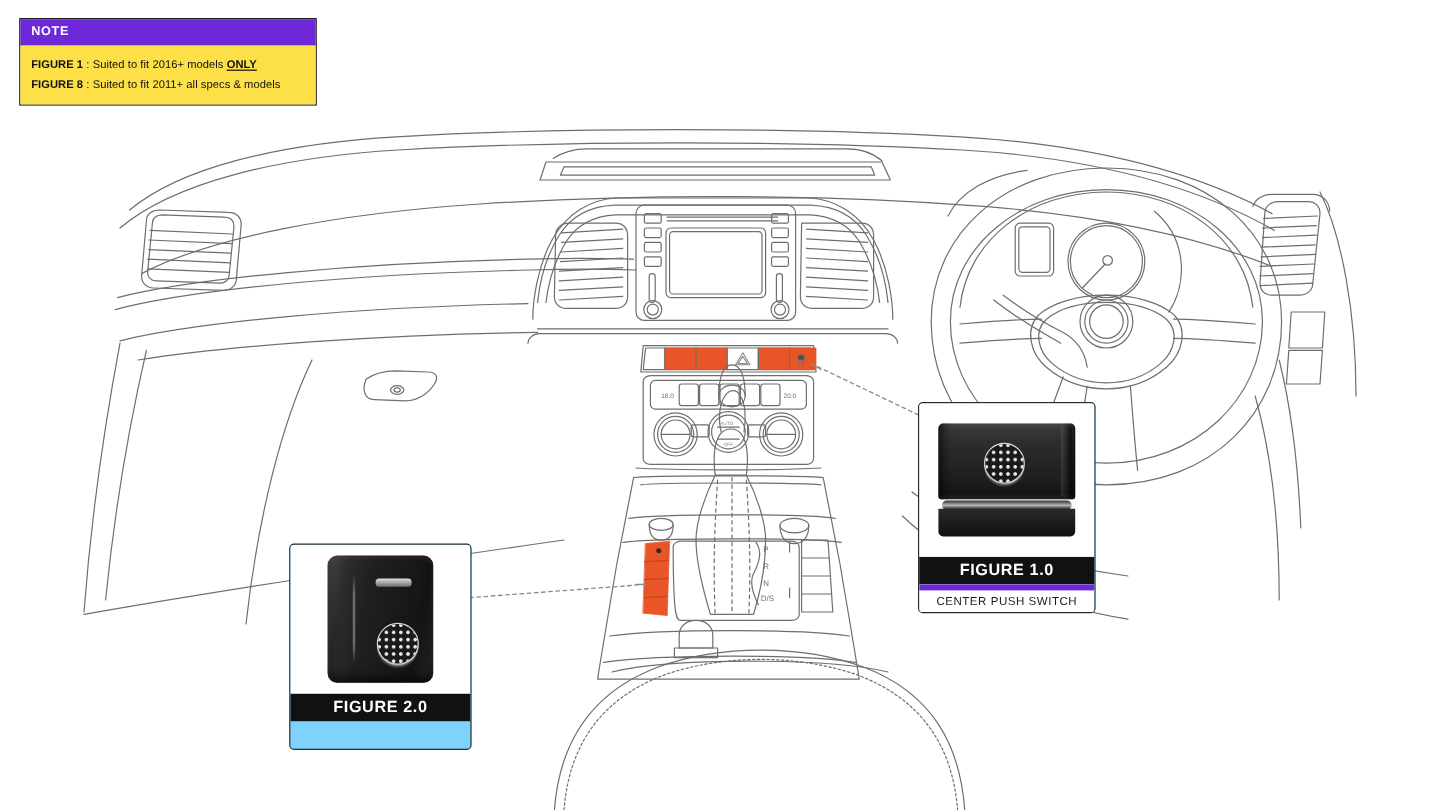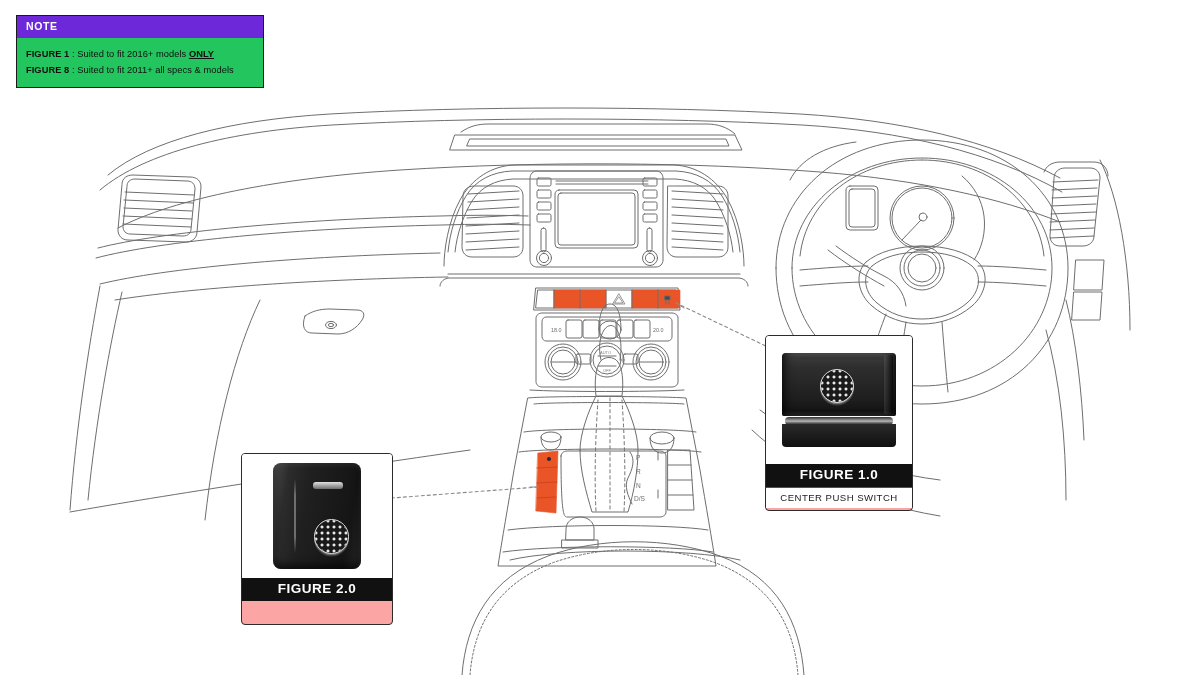--- a/index.html
+++ b/index.html
@@ -34,21 +34,21 @@
     background: #6d28d9;
     color: #ffffff;
     font-size: 10.5px;
     font-weight: bold;
     letter-spacing: 0.6px;
     padding: 5px 9px 5px 9px;
     line-height: 1.1;
   }
   .note-body {
     padding: 8px 9px 9px 9px;
-    background: #22c55e;
+    background: #fde047;
   }
   .note-line {
     font-size: 9.3px;
     color: #111111;
     line-height: 1.75;
     white-space: nowrap;
     letter-spacing: 0.05px;
   }
   .note-line .fig-key {
     font-weight: bold;
@@ -63,21 +63,21 @@
     position: absolute;
     left: 0;
     top: 0;
     width: 1200px;
     height: 675px;
   }
 
   
   .callout {
     position: absolute;
-    background: #fca5a5;
+    background: #7dd3fc;
     border: 1px solid #2b2b2b;
     border-radius: 4px;
     box-sizing: border-box;
     overflow: hidden;
   }
   .callout-art {
     position: relative;
     background: #ffffff;
     display: flex;
     align-items: center;
@@ -94,21 +94,21 @@
     line-height: 1.05;
   }
   .callout-sub {
     background: #ffffff;
     color: #1c1c1c;
     text-align: center;
     font-size: 9.6px;
     letter-spacing: 0.45px;
     padding: 5px 0 5px 0;
     line-height: 1.05;
-    border-top: 1px solid #6d28d9;
+    border-top: 5px solid #6d28d9;
   }
 
   #callout-fig1 {
     left: 765px;
     top: 335px;
     width: 148px;
     height: 176px;
   }
   #callout-fig1 .callout-art { height: 128px; }
 

